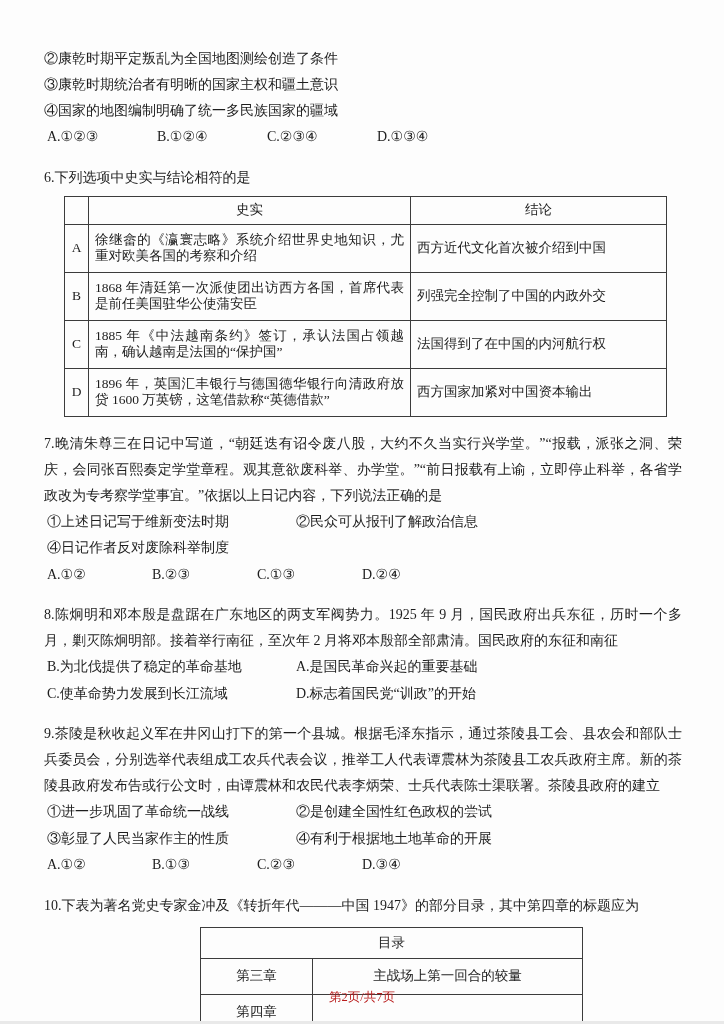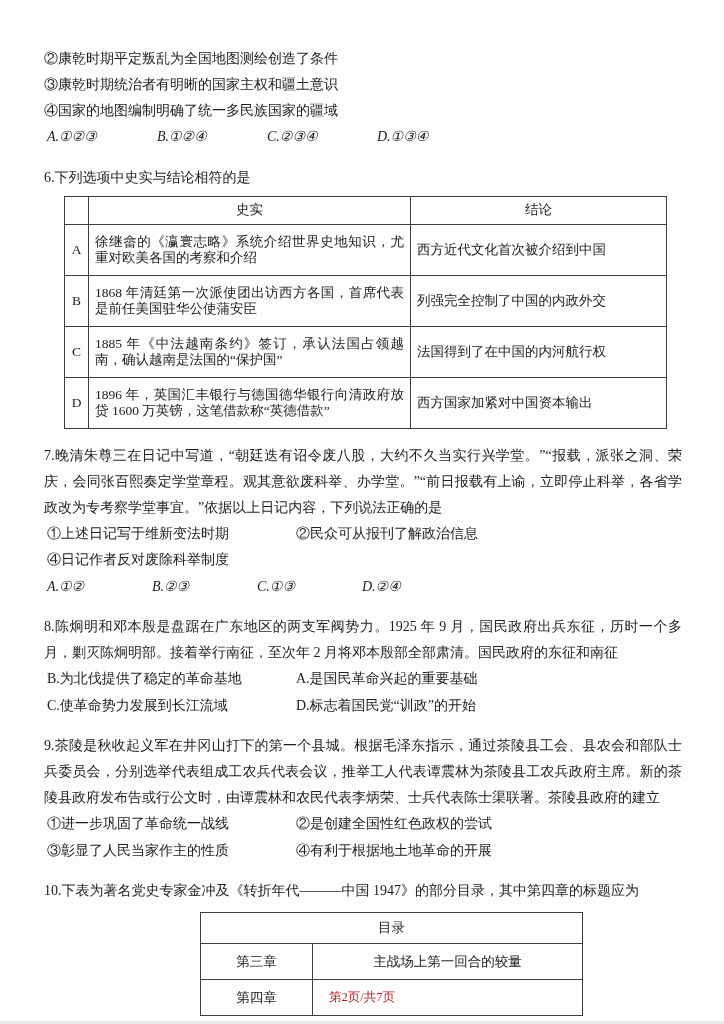--- a/index.html
+++ b/index.html
@@ -29,41 +29,41 @@
     line-height: 26.5px;
     column-gap: 7px;
     padding-left: 3px;
   }
   .ans-row {
     font-size: 14px;
     line-height: 26.5px;
     padding-left: 3px;
     white-space: nowrap;
   }
-  .ans-row span { display: inline-block; font-style: italic; }
+  .ans-row span { display: inline-block; }
   .ans-row.w110 span { width: 110px; }
   .ans-row.w105 span { width: 105px; }
   
   table { border-collapse: collapse; }
   .facts-table {
     width: 602px;
     margin: 5px 0 6px 20px;
     table-layout: fixed;
   }
   .facts-table th, .facts-table td {
     border: 1px solid #3c3c3c;
     font-weight: normal;
     font-size: 13.5px;
     vertical-align: middle;
   }
   .facts-table thead th { height: 28px; }
   .facts-table tbody td { height: 48px; }
   .facts-table .letter { text-align: center; }
   .facts-table .fact { padding: 2px 6px; line-height: 16px; text-align: justify; margin-top: 35px; }
-  .facts-table .concl { padding: 14px 6px; line-height: 22px; }
+  .facts-table .concl { padding: 2px 6px; line-height: 22px; }
   
   .toc-table {
     width: 382px;
     margin: 8px 0 0 156px;
     table-layout: fixed;
   }
   .toc-table th, .toc-table td {
     border: 1.5px solid #3c3c3c;
     font-weight: normal;
     font-size: 13.5px;
@@ -158,20 +158,23 @@
     </section>
 
     <section>
       <p class="line stem">9.茶陵是秋收起义军在井冈山打下的第一个县城。根据毛泽东指示，通过茶陵县工会、县农会和部队士兵委员会，分别选举代表组成工农兵代表会议，推举工人代表谭震林为茶陵县工农兵政府主席。新的茶陵县政府发布告或行公文时，由谭震林和农民代表李炳荣、士兵代表陈士渠联署。茶陵县政府的建立</p>
       <div class="opt-grid">
         <span>①进一步巩固了革命统一战线</span>
         <span>②是创建全国性红色政权的尝试</span>
         <span>③彰显了人民当家作主的性质</span>
         <span>④有利于根据地土地革命的开展</span>
       </div>
+      <p class="ans-row w105">
+        <span>A.①②</span><span>B.①③</span><span>C.②③</span><span>D.③④</span>
+      </p>
     </section>
 
     <section>
       <p class="line stem">10.下表为著名党史专家金冲及《转折年代———中国 1947》的部分目录，其中第四章的标题应为</p>
       <table class="toc-table">
         <colgroup>
             <col style="width:112px">
             <col style="width:270px">
           </colgroup>
         <thead>

